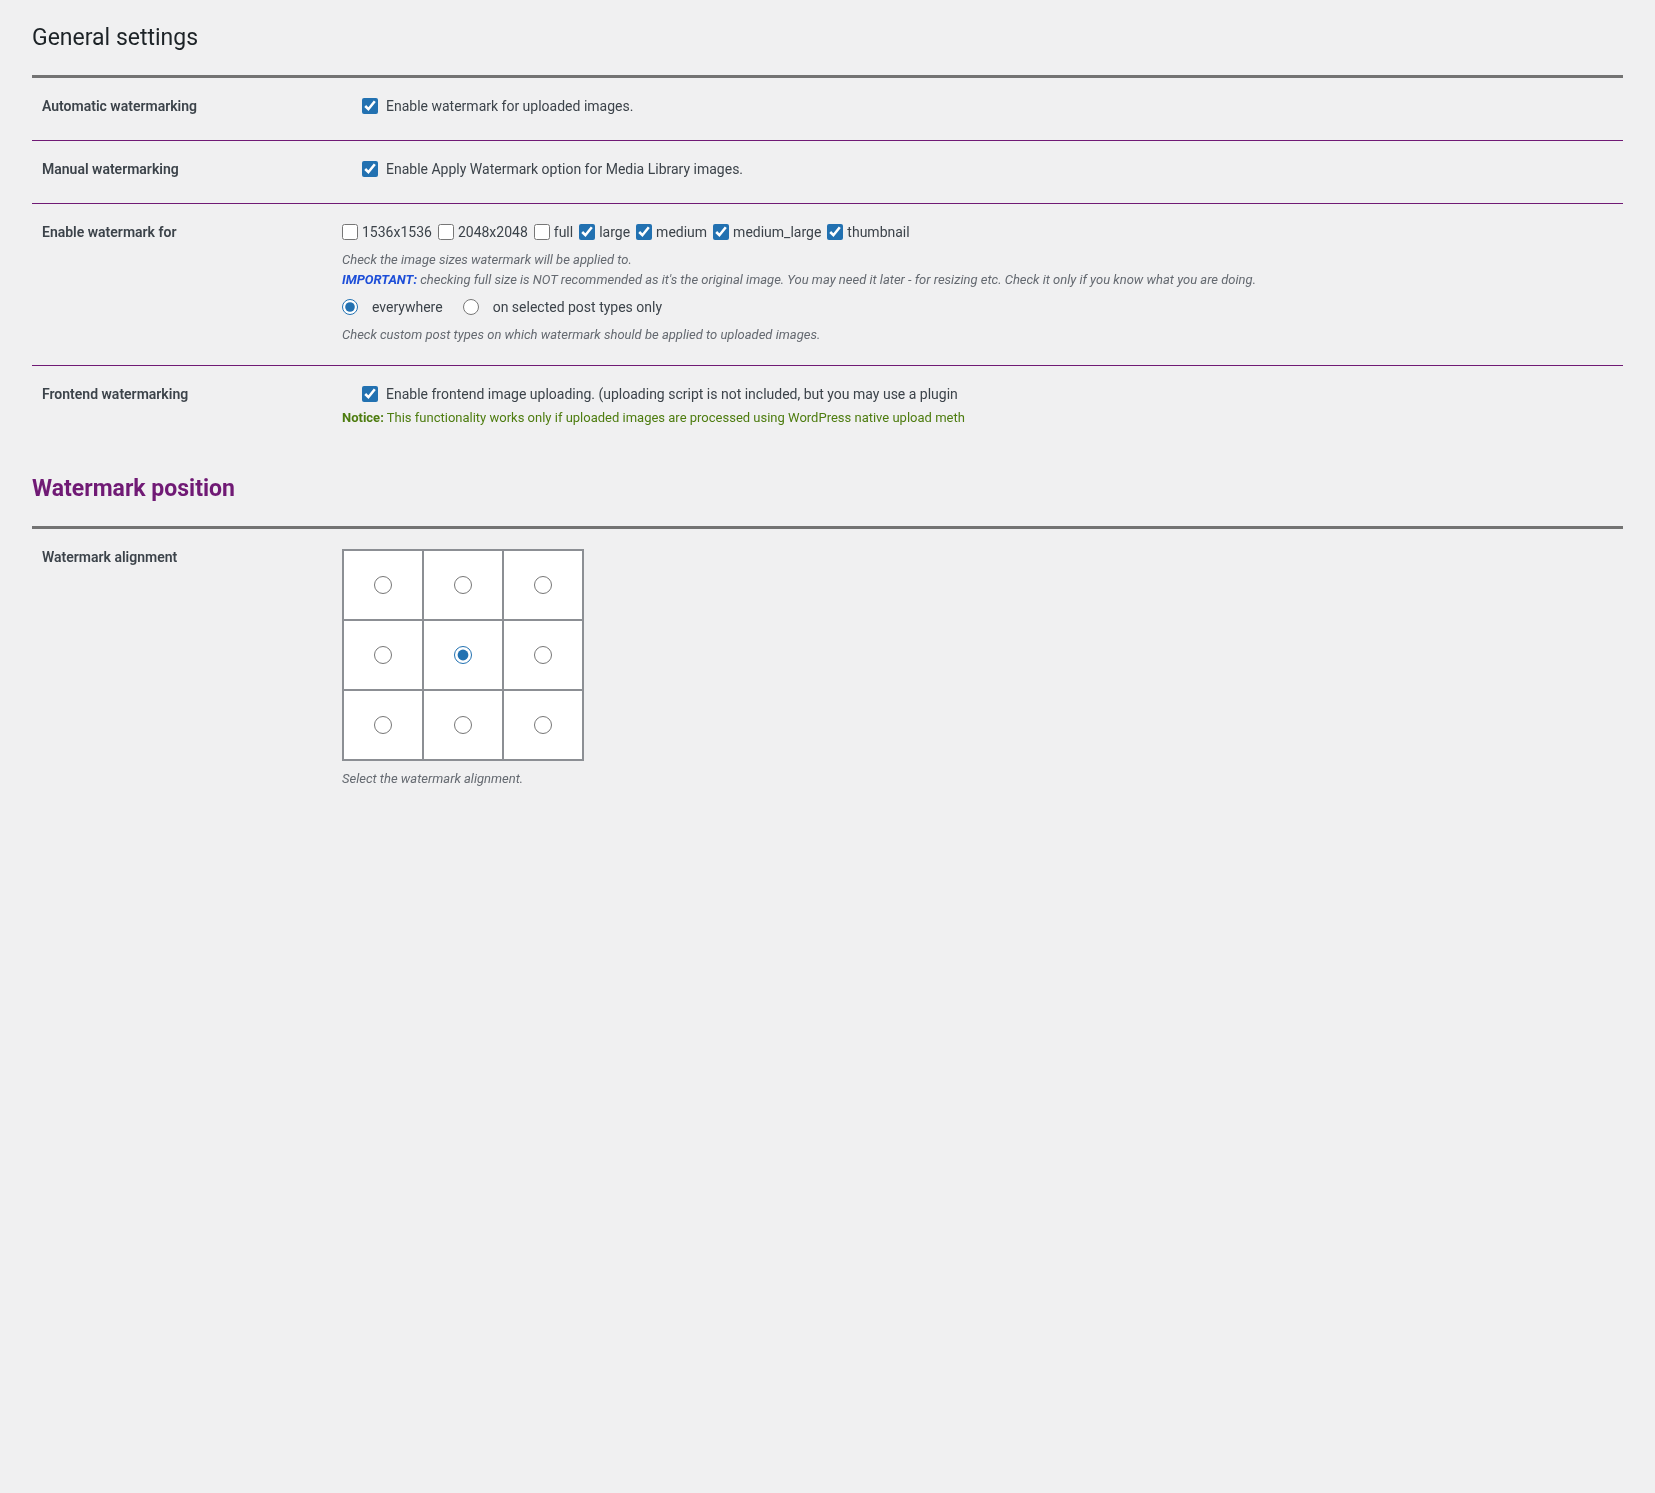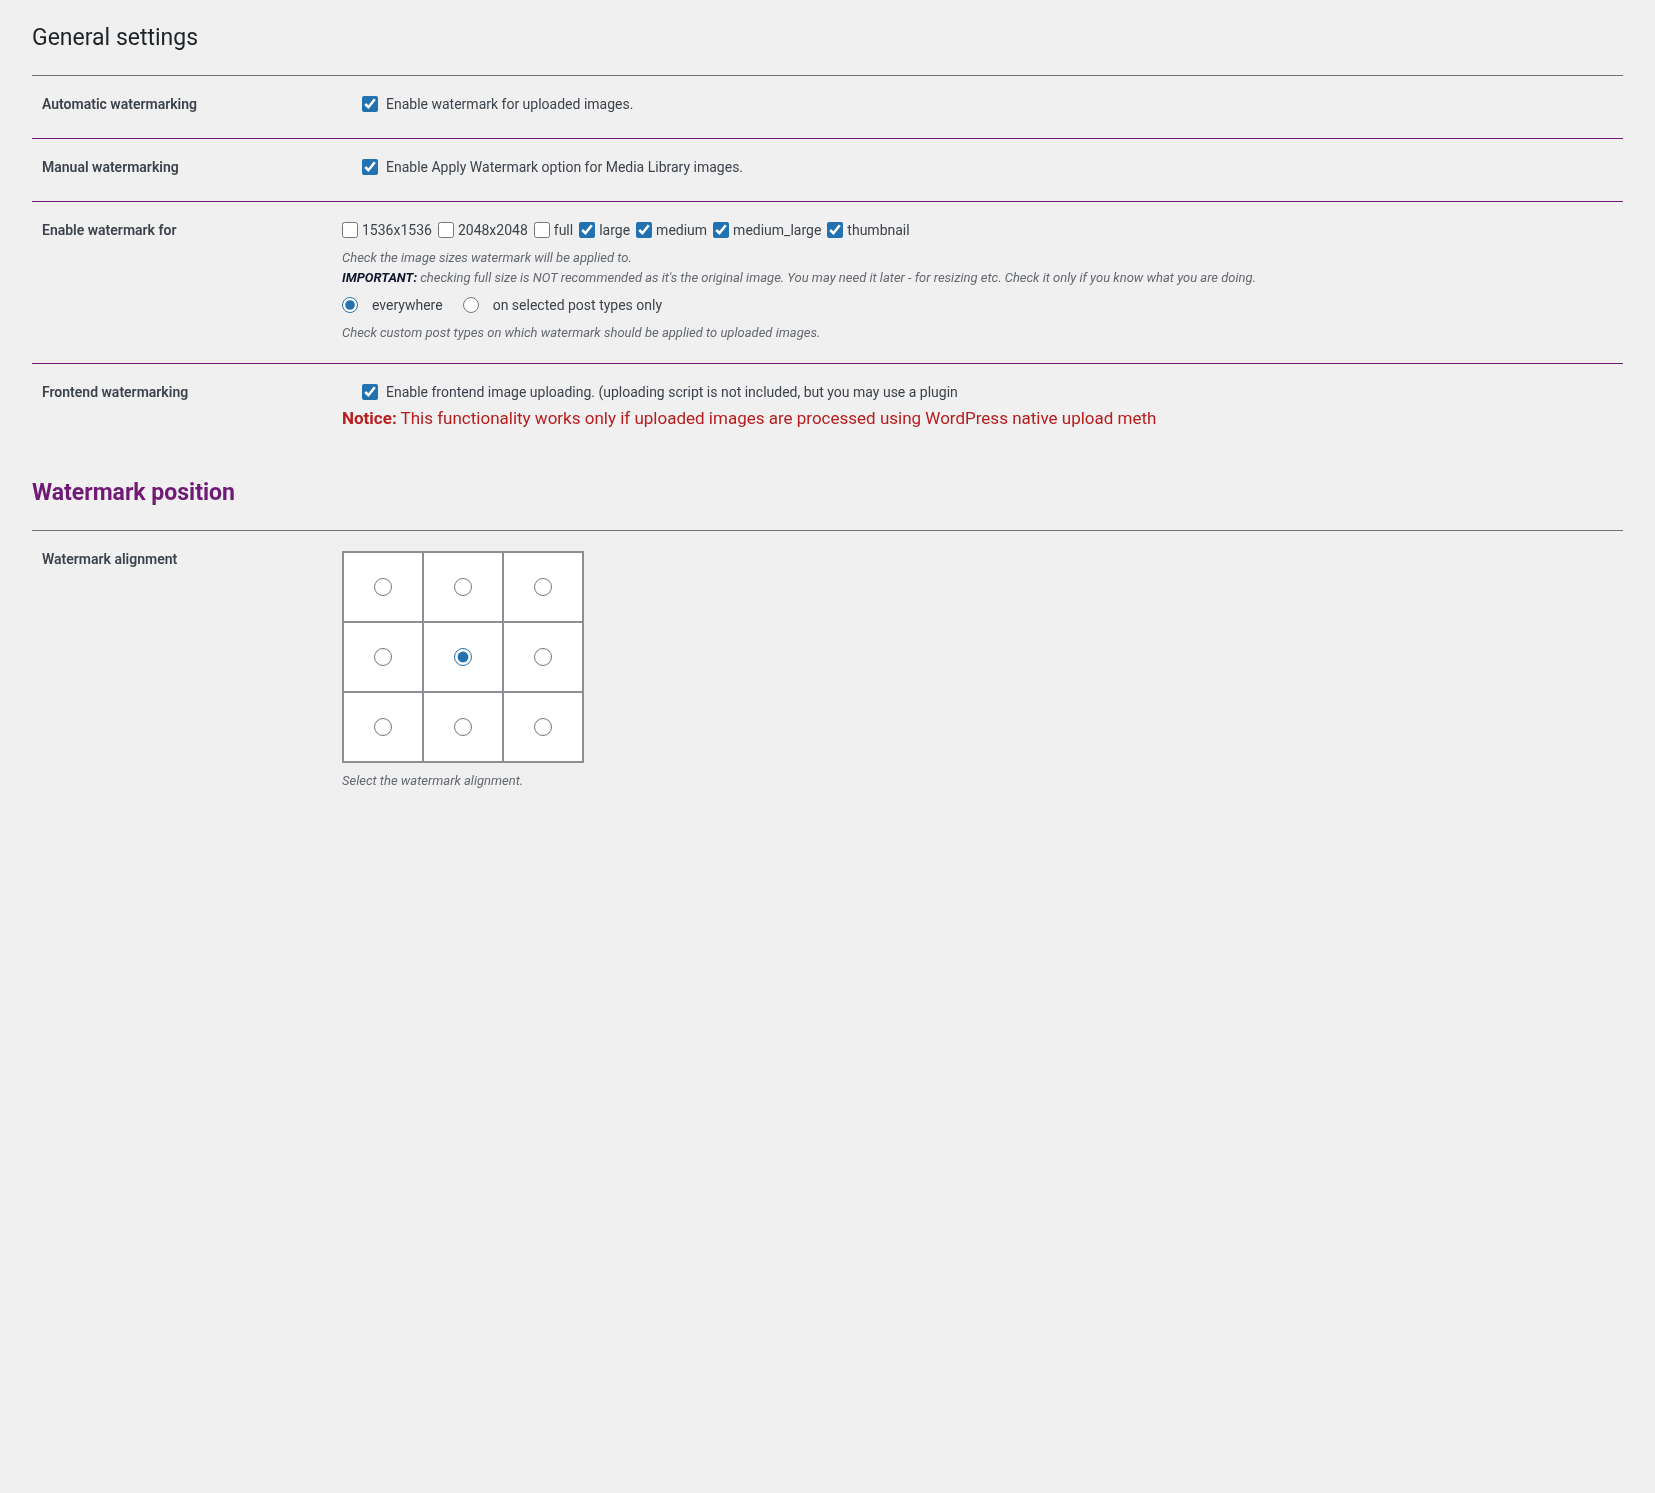--- a/index.html
+++ b/index.html
@@ -22,21 +22,21 @@
     .settings-table {
       width: 100%;
       border-collapse: collapse;
     }
 
     .settings-table tr {
       border-top: 1px solid #701a75;
     }
 
     .settings-table tr:first-child {
-      border-top: 1px solid #737373;
+      border-top: 3px solid #737373;
     }
 
     .settings-table td {
       padding: 20px 10px;
       vertical-align: top;
     }
 
     .label-cell {
       width: 300px;
       font-weight: 600;
@@ -85,21 +85,21 @@
       color: #646970;
       font-style: italic;
       font-size: 13px;
       margin-top: 10px;
       line-height: 1.5;
     }
 
     .description strong {
       font-style: italic;
       font-weight: 700;
-      color: #0f172a;
+      color: #1d4ed8;
     }
 
     .radio-group {
       display: flex;
       align-items: center;
       gap: 20px;
       margin: 10px 0;
     }
 
     .radio-group .item {
@@ -137,22 +137,22 @@
       cursor: pointer;
     }
 
     .alignment-cell input[type="radio"] {
       width: 18px;
       height: 18px;
       accent-color: #2271b1;
     }
 
     .notice-text {
-      font-size: 17px;
-      color: #b91c1c;
+      font-size: 13px;
+      color: #4d7c0f;
       line-height: 1.5;
     }
 
     .notice-text strong {
       font-weight: 700;
     }
 
     .watermark-label {
       margin-top: 28px;
     }

